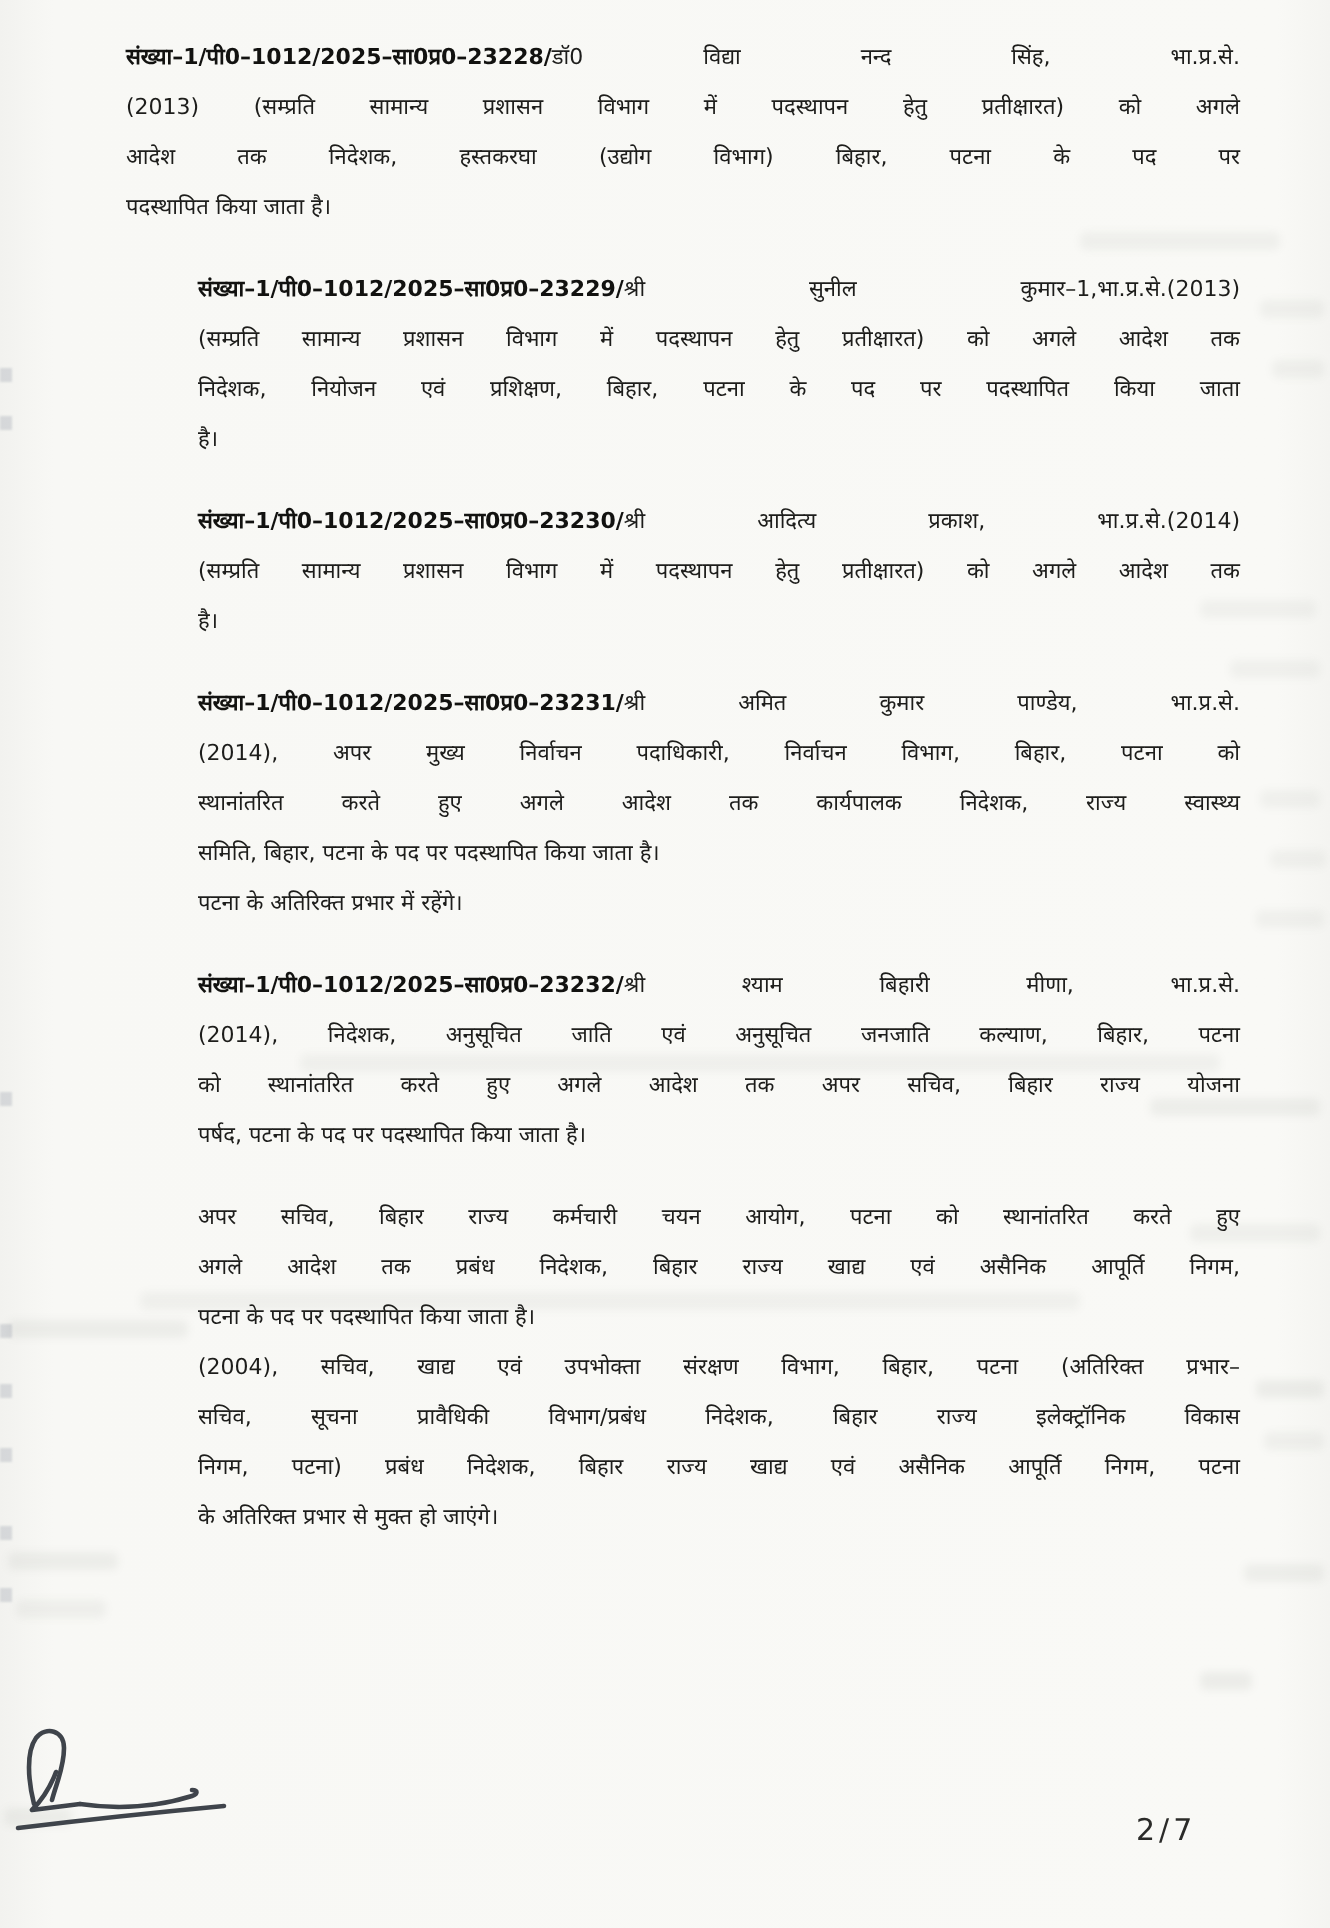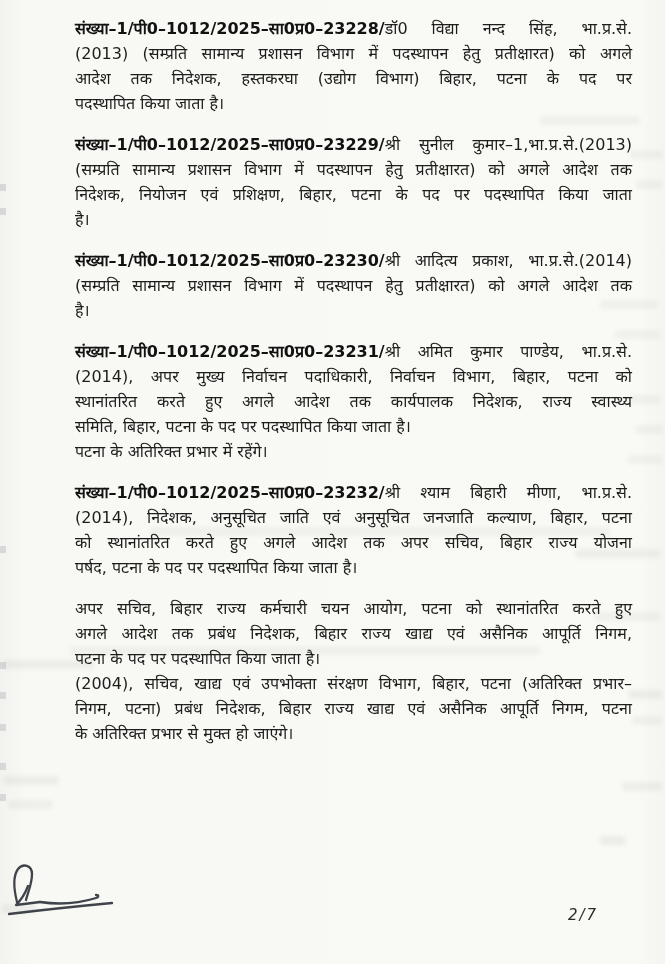--- a/index.html
+++ b/index.html
@@ -8,29 +8,29 @@
   .page {
     position: relative;
     width: 665px;
     height: 964px;
     background: linear-gradient(90deg, #f2f2ef 0%, #f8f8f5 4%, #f9f9f6 96%, #f4f4f1 100%);
     overflow: hidden;
   }
 
   .doc {
     position: absolute;
-    left: 75px;
+    left: 63px;
     top: 16px;
     width: 557px;
     color: #1d1d1b;
-    font-size: 16px;
+    font-size: 11px;
     line-height: 25px;
   }
 
-  .block + .block { margin-top: 16px; }
+  .block + .block { margin-top: 16px; margin-left: 36px; }
 
   .ln { text-align: justify; text-align-last: justify; }
   .ln.last { text-align-last: left; }
 
   .ref {
     font-weight: 700;
     color: #121210;
   }
 
   .num {
@@ -40,21 +40,20 @@
     text-align: left;
   }
 
   .footer-page {
     position: absolute;
     left: 568px;
     top: 906px;
     font-size: 15px;
     letter-spacing: 2px;
     color: #2b2b29;
-    font-style: italic;
   }
 
   .signature {
     position: absolute;
     left: 2px;
     top: 856px;
     width: 118px;
     height: 66px;
   }
   .signature path {
@@ -153,20 +152,21 @@
       <div class="ln">(2014), निदेशक, अनुसूचित जाति एवं अनुसूचित जनजाति कल्याण, बिहार, पटना</div>
       <div class="ln">को स्थानांतरित करते हुए अगले आदेश तक अपर सचिव, बिहार राज्य योजना</div>
       <div class="ln last">पर्षद, पटना के पद पर पदस्थापित किया जाता है।</div>
     </section>
 
     <section class="block">
       <div class="ln">अपर सचिव, बिहार राज्य कर्मचारी चयन आयोग, पटना को स्थानांतरित करते हुए</div>
       <div class="ln">अगले आदेश तक प्रबंध निदेशक, बिहार राज्य खाद्य एवं असैनिक आपूर्ति निगम,</div>
       <div class="ln last">पटना के पद पर पदस्थापित किया जाता है।</div>
       <div class="ln">(2004), सचिव, खाद्य एवं उपभोक्ता संरक्षण विभाग, बिहार, पटना (अतिरिक्त प्रभार–</div>
+      <div class="ln">सचिव, सूचना प्रावैधिकी विभाग/प्रबंध निदेशक, बिहार राज्य इलेक्ट्रॉनिक विकास</div>
       <div class="ln">निगम, पटना) प्रबंध निदेशक, बिहार राज्य खाद्य एवं असैनिक आपूर्ति निगम, पटना</div>
       <div class="ln last">के अतिरिक्त प्रभार से मुक्त हो जाएंगे।</div>
     </section>
 
   </main>
 
   <svg class="signature" viewBox="0 0 118 66" aria-hidden="true">
     <path d="M15 46 C12 34 11 20 16 13 C21 7 30 9 30 18 C30 28 26 36 24 44"></path>
     <path d="M26 30 C23 38 19 44 14 49 L38 46"></path>
     <path d="M38 46 C58 49 78 47 94 42 C97 41 97 39 94 39"></path>

